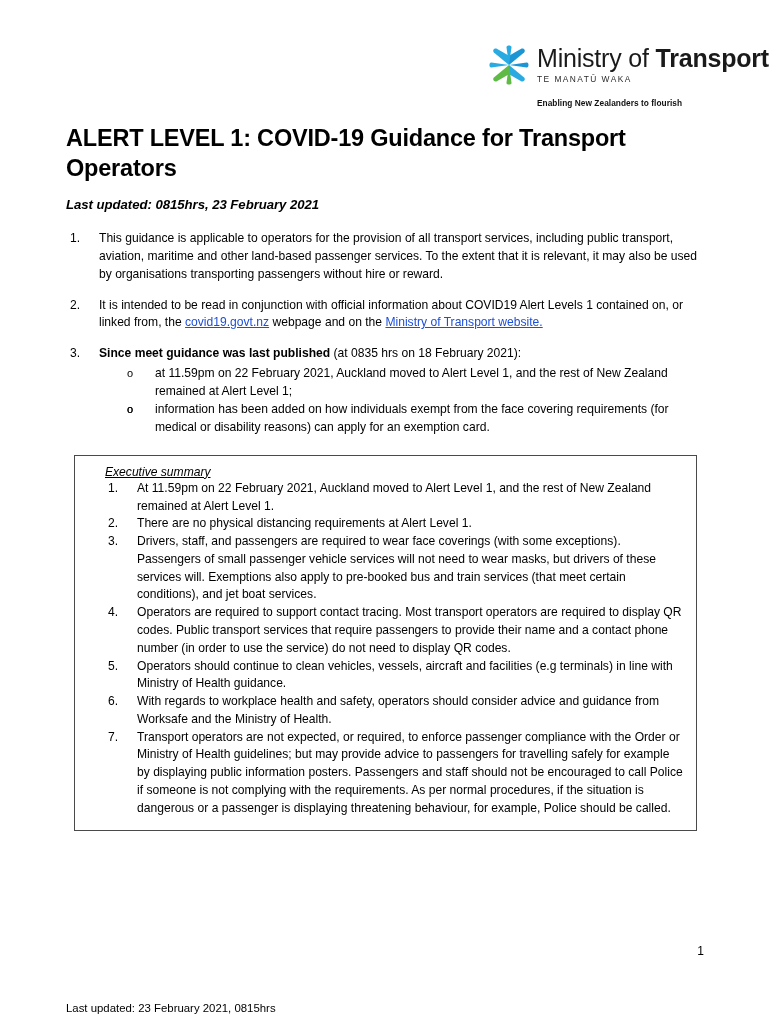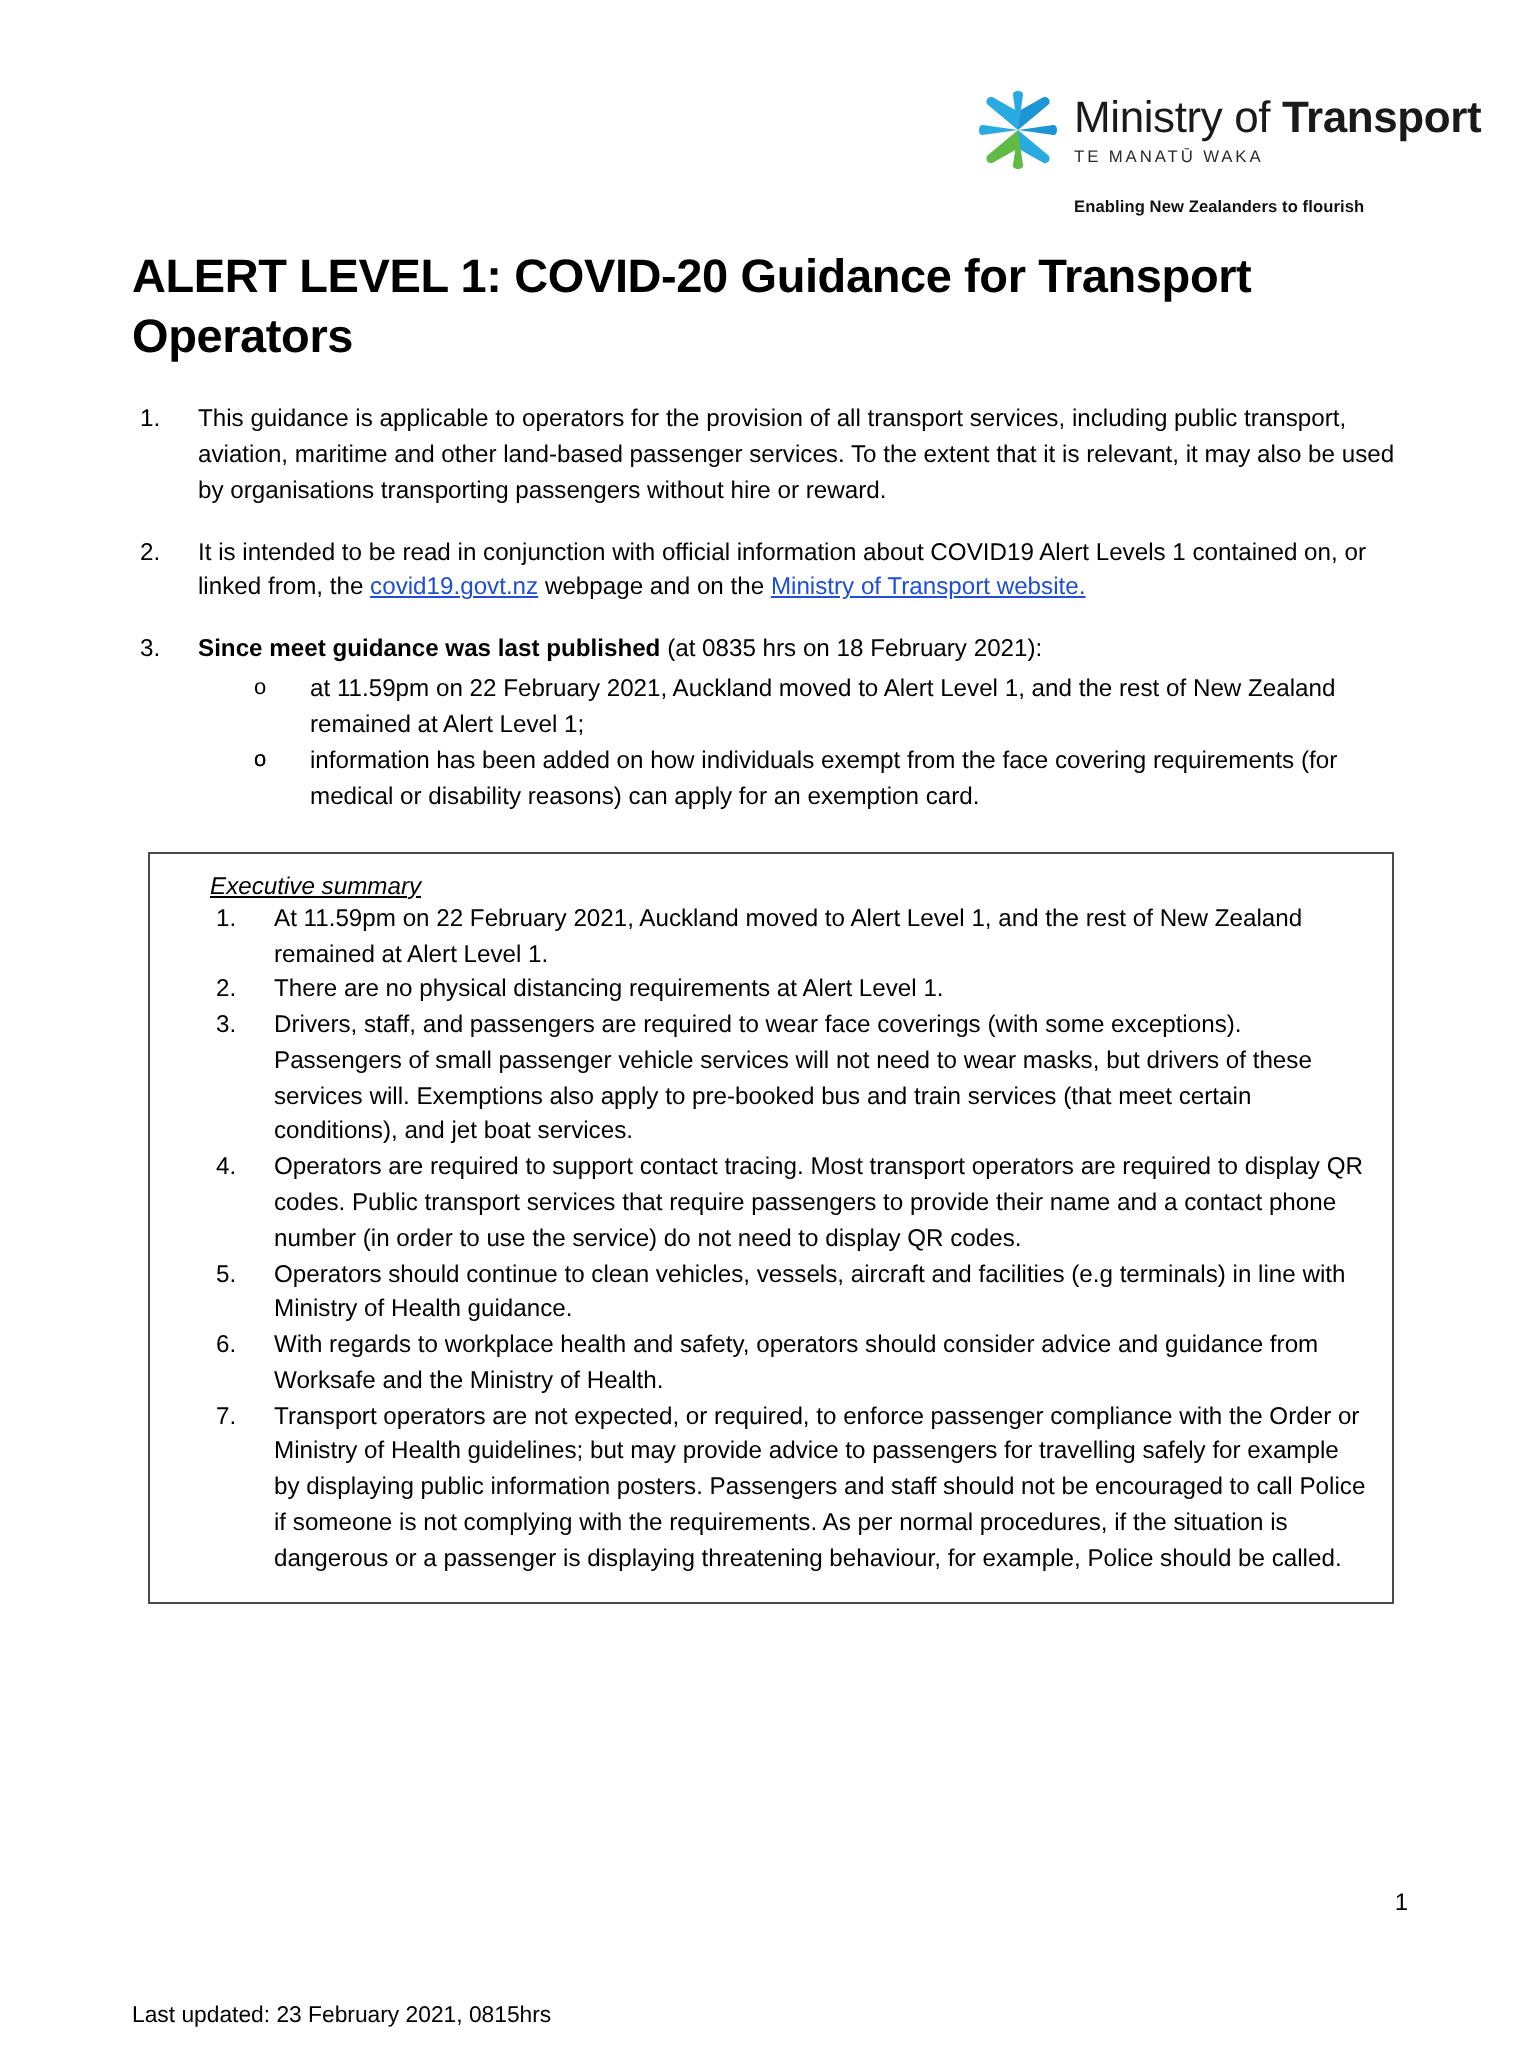--- a/index.html
+++ b/index.html
@@ -50,21 +50,21 @@
     flex: 0 0 42px;
     display: block;
   }
   .logo-words {
     display: flex;
     flex-direction: column;
     justify-content: center;
     line-height: 1;
   }
   .logo-name {
-    font-size: 22px;
+    font-size: 25px;
     letter-spacing: -0.2px;
     white-space: nowrap;
     color: #1a1a1a;
   }
   .logo-name .light { font-weight: 300; }
   .logo-name .bold  { font-weight: 700; }
   .logo-maori {
     font-size: 8.4px;
     letter-spacing: 1.45px;
     margin-top: 4px;
@@ -224,21 +224,22 @@
         </svg>
         <div class="logo-words">
           <div class="logo-name"><span class="light">Ministry of</span> <span class="bold">Transport</span></div>
           <div class="logo-maori">TE MANATŪ WAKA</div>
         </div>
       </div>
       <div class="logo-tagline">Enabling New Zealanders to flourish</div>
     </div>
   </div>
 
-  <h1 class="doc-title">ALERT LEVEL 1: COVID-20 Guidance for Transport Operators</h1>
+  <h1 class="doc-title">ALERT LEVEL 1: COVID-19 Guidance for Transport Operators</h1>
+  <div class="doc-subtitle">Last updated: 0815hrs, 23 February 2021</div>
 
   <ol class="main-list">
 
     <li>
       <span class="num">1.</span>
       <span>This guidance is applicable to operators for the provision of all transport services, including public transport, aviation, maritime and other land-based passenger services. To the extent that it is relevant, it may also be used by organisations transporting passengers without hire or reward.</span>
     </li>
 
     <li>
       <span class="num">2.</span>

